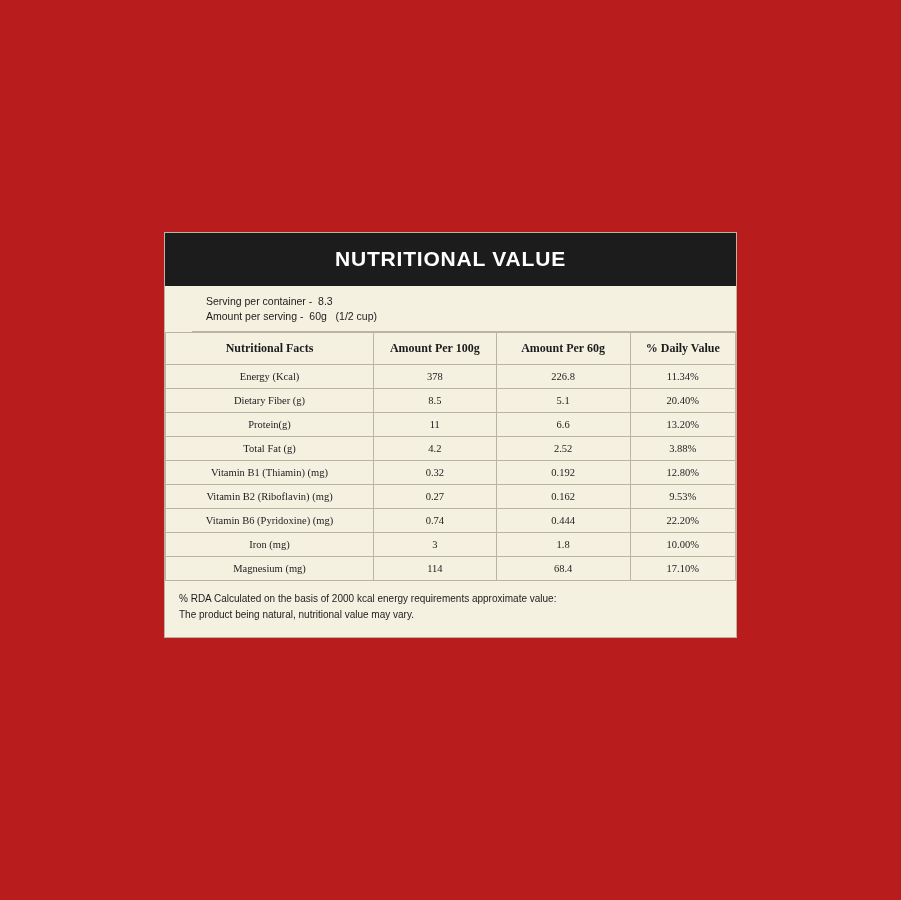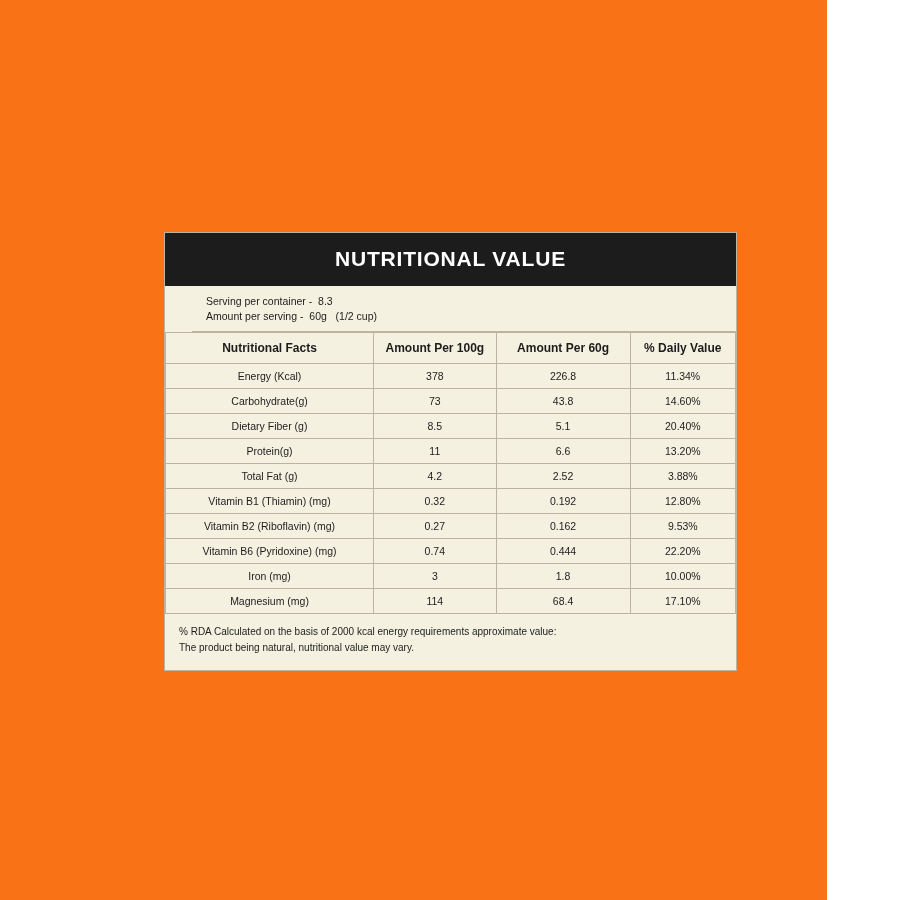--- a/index.html
+++ b/index.html
@@ -5,23 +5,23 @@
   html, body {
     margin: 0;
     padding: 0;
     background: #ffffff;
     width: 901px;
     height: 900px;
     font-family: "Liberation Sans", sans-serif;
   }
   #page {
     position: relative;
-    width: 827px;
+    width: 901px;
     height: 900px;
-    background: #f97316;
+    background: #b91c1c;
     overflow: hidden;
   }
   .panel {
     position: absolute;
     left: 164px;
     top: 232px;
     width: 573px;
     background: #f4f1e1;
     border: 1px solid #b9b5a2;
     box-sizing: border-box;
@@ -43,20 +43,21 @@
   .serving-line {
     font-size: 10.5px;
     color: #1c1c1c;
     line-height: 15px;
     white-space: pre;
   }
   table.nutri {
     width: 100%;
     border-collapse: collapse;
     table-layout: fixed;
+    font-family: Liberation Serif, serif;
   }
   table.nutri col.c0 { width: 36.5%; }
   table.nutri col.c1 { width: 21.5%; }
   table.nutri col.c2 { width: 23.5%; }
   table.nutri col.c3 { width: 18.5%; }
   table.nutri th, table.nutri td {
     border: 1px solid #b9b5a2;
     text-align: center;
     color: #1c1c1c;
     font-weight: normal;
@@ -112,26 +113,20 @@
         </tr>
       </thead>
       <tbody>
         <tr>
           <td class="first">Energy (Kcal)</td>
           <td>378</td>
           <td>226.8</td>
           <td>11.34%</td>
         </tr>
         <tr>
-          <td class="first">Carbohydrate(g)</td>
-          <td>73</td>
-          <td>43.8</td>
-          <td>14.60%</td>
-        </tr>
-        <tr>
           <td class="first">Dietary Fiber (g)</td>
           <td>8.5</td>
           <td>5.1</td>
           <td>20.40%</td>
         </tr>
         <tr>
           <td class="first">Protein(g)</td>
           <td>11</td>
           <td>6.6</td>
           <td>13.20%</td>

